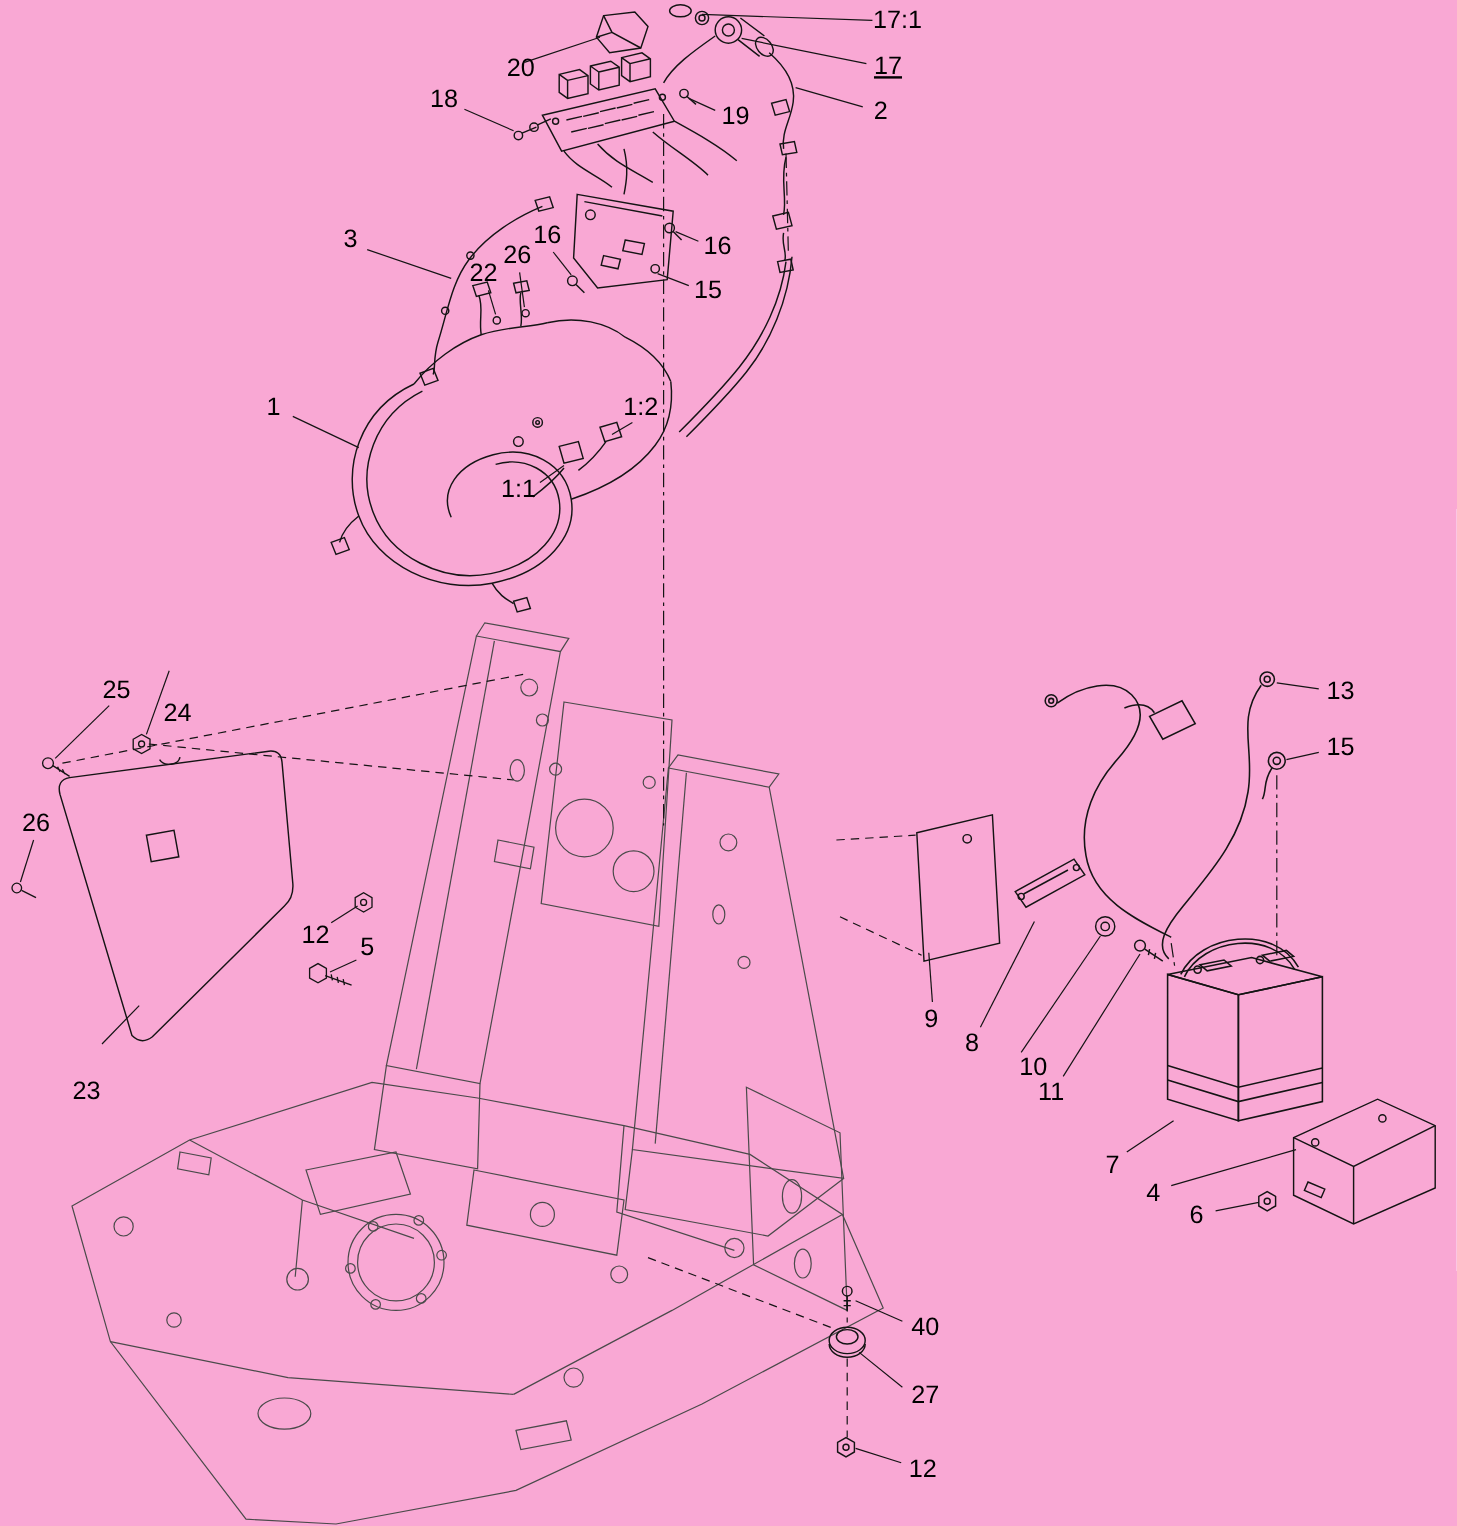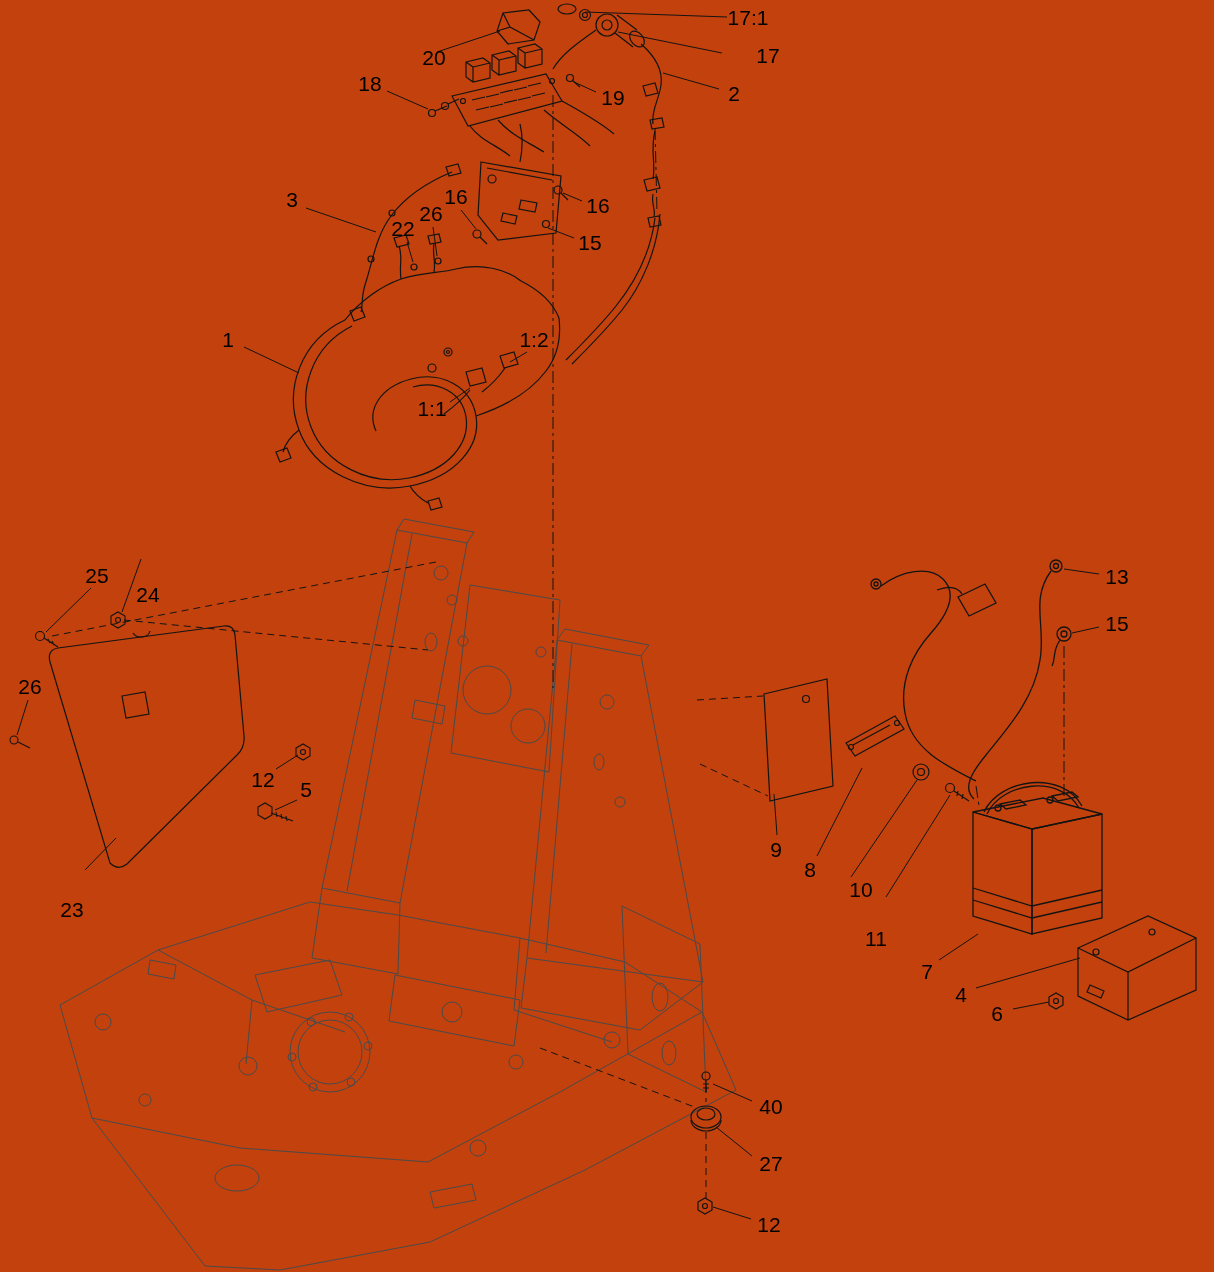--- a/index.html
+++ b/index.html
@@ -1,17 +1,17 @@
 <!DOCTYPE html>
 <html><head>
 <meta charset="utf-8">
 <style>
   html,body{margin:0;padding:0;background:#fff;}
   .stage{
-    position:relative;width:1214px;height:1272px;background:#c2410c;
+    position:relative;width:1214px;height:1272px;background:#f9a8d4;
     font-family:"Liberation Sans",sans-serif;overflow:hidden;
   }
   .stage svg{position:absolute;left:0;top:0;}
   .callout{
     position:absolute;transform:translate(-50%,-50%);
     font-size:21px;line-height:1;color:#000;white-space:nowrap;
     font-family:"Liberation Sans",sans-serif;
   }
 </style>
 </head>
@@ -304,21 +304,21 @@
         <polyline points="976,988 1080,958" fill="none" stroke="#141414" stroke-width="1"></polyline>
         <polyline points="1013,1009 1049,1002" fill="none" stroke="#141414" stroke-width="1"></polyline>
         <polyline points="752,1101 713,1084" fill="none" stroke="#141414" stroke-width="1"></polyline>
         <polyline points="752,1156 716,1127" fill="none" stroke="#141414" stroke-width="1"></polyline>
         <polyline points="751,1219 713,1207" fill="none" stroke="#141414" stroke-width="1"></polyline>
       </g>
   </svg>
 
   <div id="callout-layer">
       <div class="callout" style="left: 748px; top: 17px;">17:1</div>
-      <div class="callout" style="left: 768px; top: 55px;">17</div>
+      <div class="callout" style="left: 740px; top: 55px; text-decoration: underline;">17</div>
       <div class="callout" style="left: 734px; top: 93px;">2</div>
       <div class="callout" style="left: 434px; top: 57px;">20</div>
       <div class="callout" style="left: 370px; top: 83px;">18</div>
       <div class="callout" style="left: 613px; top: 97px;">19</div>
       <div class="callout" style="left: 292px; top: 199px;">3</div>
       <div class="callout" style="left: 456px; top: 196px;">16</div>
       <div class="callout" style="left: 431px; top: 213px;">26</div>
       <div class="callout" style="left: 403px; top: 228px;">22</div>
       <div class="callout" style="left: 598px; top: 205px;">16</div>
       <div class="callout" style="left: 590px; top: 242px;">15</div>
@@ -329,21 +329,21 @@
       <div class="callout" style="left: 97px; top: 575px;">25</div>
       <div class="callout" style="left: 30px; top: 686px;">26</div>
       <div class="callout" style="left: 72px; top: 881px; margin-top: 28px;">23</div>
       <div class="callout" style="left: 263px; top: 779px;">12</div>
       <div class="callout" style="left: 306px; top: 789px;">5</div>
       <div class="callout" style="left: 1117px; top: 576px;">13</div>
       <div class="callout" style="left: 1117px; top: 623px;">15</div>
       <div class="callout" style="left: 776px; top: 849px;">9</div>
       <div class="callout" style="left: 810px; top: 869px;">8</div>
       <div class="callout" style="left: 841px; top: 889px; margin-left: 20px;">10</div>
-      <div class="callout" style="left: 876px; top: 938px;">11</div>
+      <div class="callout" style="left: 876px; top: 910px;">11</div>
       <div class="callout" style="left: 927px; top: 971px;">7</div>
       <div class="callout" style="left: 961px; top: 994px;">4</div>
       <div class="callout" style="left: 997px; top: 1013px;">6</div>
       <div class="callout" style="left: 771px; top: 1106px;">40</div>
       <div class="callout" style="left: 771px; top: 1163px;">27</div>
       <div class="callout" style="left: 769px; top: 1224px;">12</div>
     </div>
 
 </div>
 

